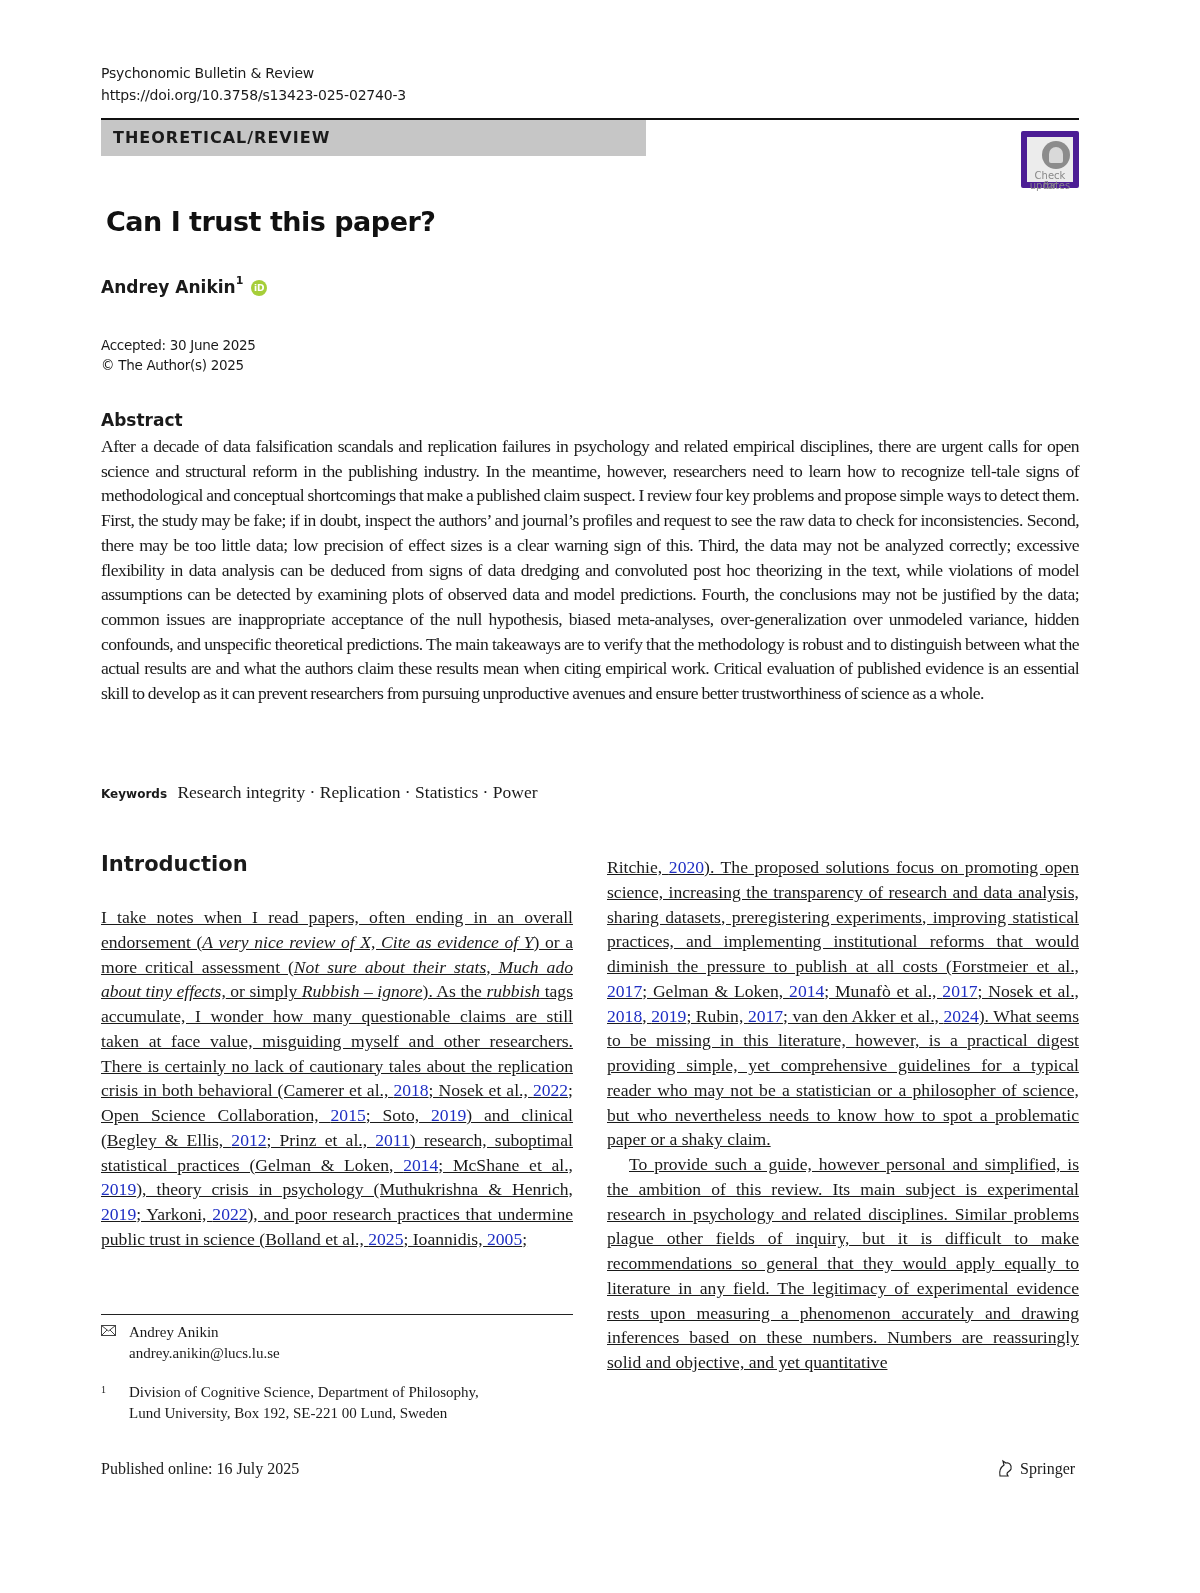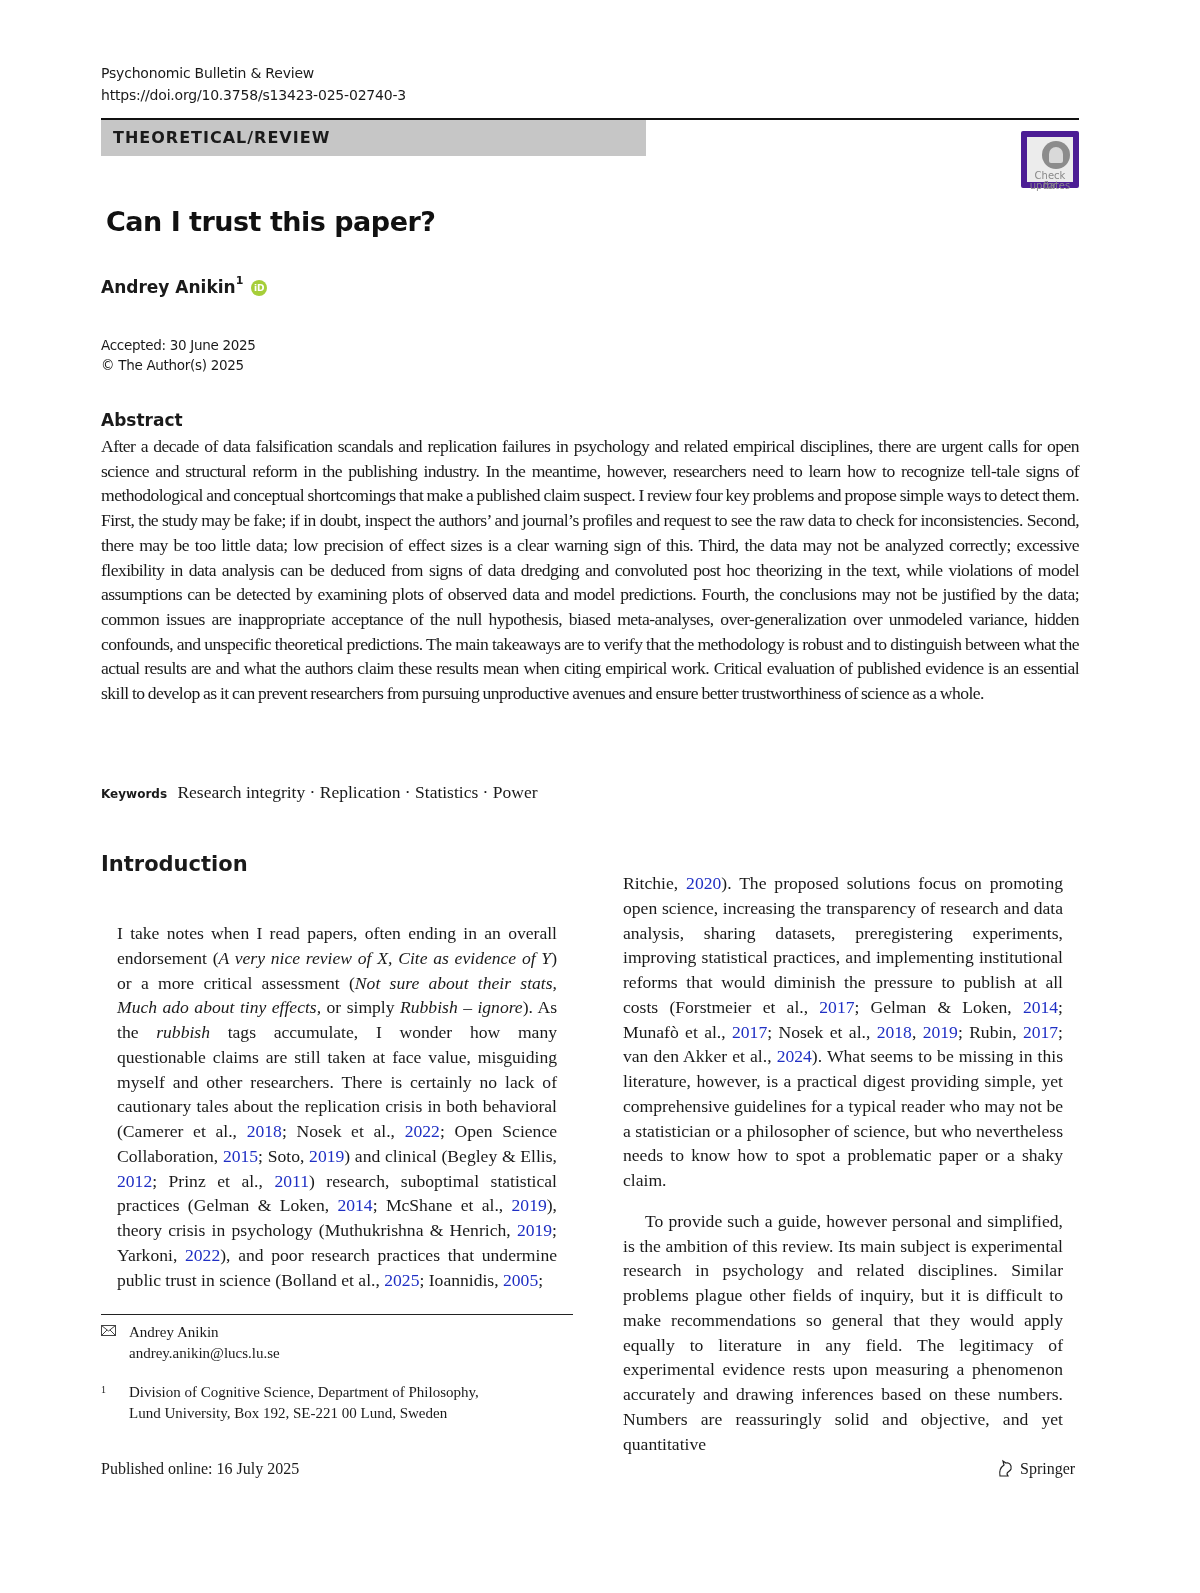--- a/index.html
+++ b/index.html
@@ -28,21 +28,21 @@
 
   #dates { position: absolute; left: 101px; top: 335px; font-size: 13.5px; line-height: 20px; letter-spacing: -0.3px; }
 
   #abstract-h { position: absolute; left: 101px; top: 410px; margin: 0; font-size: 17px; font-weight: bold; }
   #abstract { position: absolute; left: 101px; top: 434px; width: 978px; margin: 0; font-size: 17.6px; line-height: 24.7px; text-align: justify; letter-spacing: -0.55px; word-spacing: -0.5px; }
 
   #keywords { position: absolute; left: 101px; top: 782px; font-size: 17.5px; white-space: nowrap; }
   #keywords .kw-label { font-weight: bold; font-size: 12px; margin-right: 6px; }
 
   .col { position: absolute; width: 472px; font-size: 17.6px; line-height: 24.75px; text-align: justify; }
-  .col p { margin: 16px; }
+  .col p { margin: 0; text-decoration: underline; }
   #col-left { left: 101px; top: 905px; }
   #col-right { left: 607px; top: 855px; }
   #intro-h { position: absolute; left: 101px; top: 852px; margin: 0; font-size: 21px; font-weight: bold; }
   .indent { text-indent: 22px; }
   a.cite { color: #1f2fc4; text-decoration: none; }
 
   #fn-rule { position: absolute; left: 101px; top: 1314px; width: 472px; height: 1px; background: #222; }
   #fn-corr { position: absolute; left: 101px; top: 1322px; font-size: 15px; line-height: 21px; }
   #fn-corr .env { position: absolute; left: 0; top: 3px; width: 15px; height: 11px; }
   #fn-corr .txt { margin-left: 28px; }

